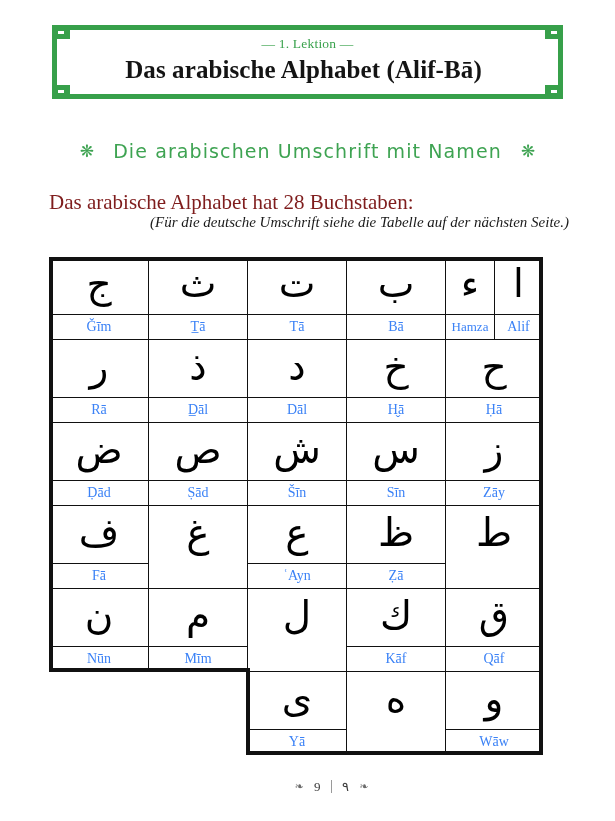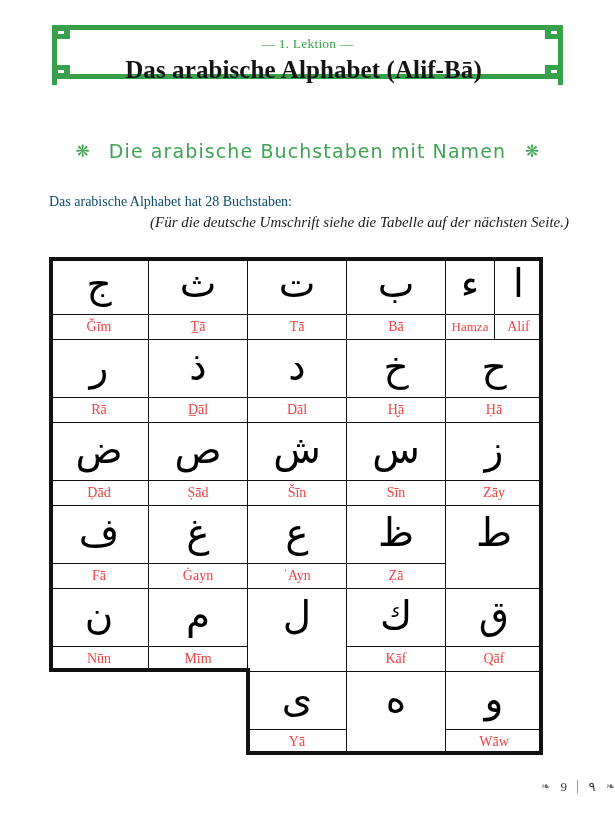--- a/index.html
+++ b/index.html
@@ -15,21 +15,21 @@
     color: #1a1a1a;
     overflow: hidden;
   }
 
   
   .title-frame {
     position: absolute;
     left: 52px;
     top: 25px;
     width: 511px;
-    height: 54px;
+    height: 74px;
     box-sizing: border-box;
     text-decoration: underline;
   }
   .frame-line {
     position: absolute;
     background: #37a04a;
   }
   .frame-top    { left: 18px; top: 0;      width: 475px; height: 5px; }
   .frame-bottom { left: 18px; bottom: 0;   width: 475px; height: 5px; }
   .frame-left   { left: 0;    top: 14px;   width: 5px;   height: 46px; }
@@ -93,23 +93,23 @@
   .section-heading .txt { display: inline-block; }
 
   
   .intro {
     position: absolute;
     left: 49px;
     top: 192px;
     width: 520px;
   }
   .intro .line1 {
-    font-size: 14px;
+    font-size: 21px;
     line-height: 20px;
-    color: #0c4a6e;
+    color: #7f1d1d;
     font-family: Liberation Serif, serif;
   }
   .intro .line2 {
     font-size: 15px;
     line-height: 20px;
     font-style: italic;
     color: #1a1a1a;
     text-align: right;
   }
 
@@ -148,34 +148,34 @@
     padding-bottom: 4px;
     box-sizing: border-box;
   }
   .name {
     height: 25px;
     display: flex;
     align-items: center;
     justify-content: center;
     font-size: 14px;
     border-top: 1px solid #111;
-    color: #ef4444;
+    color: #3b82f6;
     box-sizing: border-box;
   }
   .name.small { font-size: 13px; }
 
   
   .tbar { position: absolute; background: #111; }
 
   
   .footer {
     position: absolute;
     left: 16px; right: 0;
     top: 779px;
-    text-align: right;
+    text-align: center;
     color: #555;
     font-size: 13px;
     white-space: nowrap;
     margin-left: 32px;
   }
   .footer .fo {
     font-family: "DejaVu Sans", sans-serif;
     font-size: 11px;
     color: #6b6b6b;
     vertical-align: 1px;
@@ -226,21 +226,21 @@
       <i class="h4"></i>
       <i class="sq"></i>
   </div>
 
   <div class="lesson-label">— 1. Lektion —</div>
   <div class="lesson-title">Das arabische Alphabet (Alif-Bā)</div>
 </div>
 
 <div class="section-heading">
   <span class="orn left">❋</span>
-  <span class="txt">Die arabische Buchstaben mit Namen</span>
+  <span class="txt">Die arabischen Umschrift mit Namen</span>
   <span class="orn right">❋</span>
 </div>
 
 <div class="intro">
   <div class="line1">Das arabische Alphabet hat 28 Buchstaben:</div>
   <div class="line2">(Für die deutsche Umschrift siehe die Tabelle auf der nächsten Seite.)</div>
 </div>
 
 <div class="alphabet" id="alphabet-table" style="position: relative; height: 498px;">
     <div class="grid-row">
@@ -313,21 +313,20 @@
         <div class="name">Zāy</div>
       </div>
     </div>
     <div class="grid-row">
       <div class="cellpair" style="width: 99px;">
         <div class="glyph">ف</div>
         <div class="name">Fā</div>
       </div>
       <div class="cellpair" style="width: 99px;">
         <div class="glyph">غ</div>
-        <div class="name">Ġayn</div>
       </div>
       <div class="cellpair" style="width: 99px;">
         <div class="glyph">ع</div>
         <div class="name">ʿAyn</div>
       </div>
       <div class="cellpair" style="width: 99px;">
         <div class="glyph">ظ</div>
         <div class="name">Ẓā</div>
       </div>
       <div class="cellpair" style="width: 98px;">

